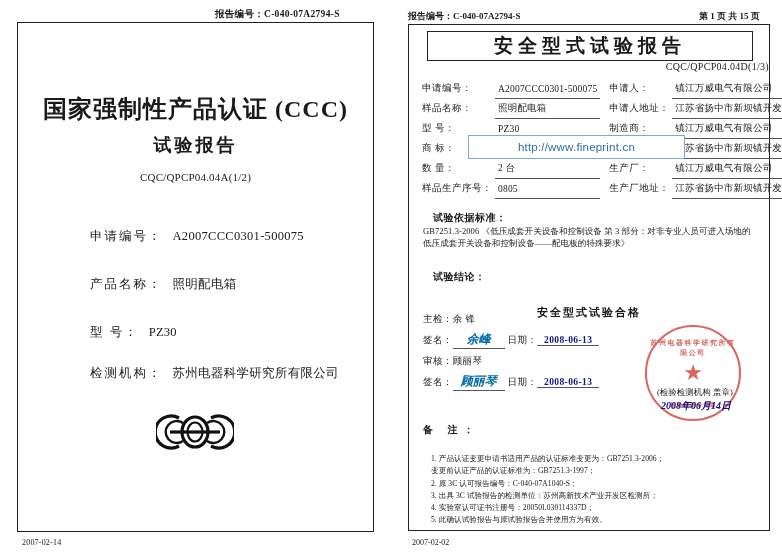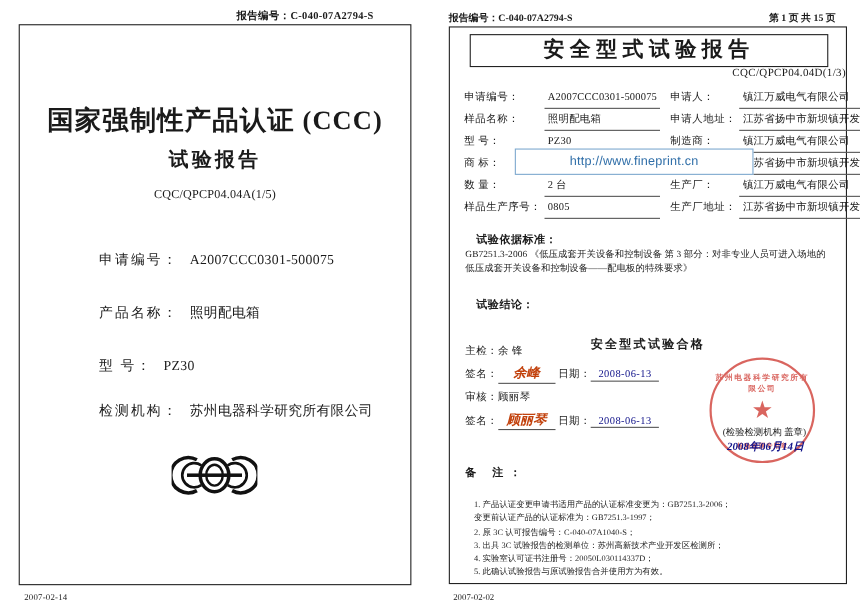--- a/index.html
+++ b/index.html
@@ -202,37 +202,37 @@
   .sig-row {
     position: absolute;
     font-size: 9.5px;
     white-space: nowrap;
     letter-spacing: 0.4px;
   }
   .sig-script {
     font-family: "Liberation Serif", serif;
     font-style: italic;
     font-weight: bold;
-    color: #c2410c;
+    color: #0369a1;
     font-size: 12px;
     letter-spacing: 0;
   }
   .sig-line {
     display: inline-block;
     border-bottom: 0.8px solid #555;
     min-width: 52px;
     text-align: center;
   }
   .date-line {
     display: inline-block;
     border-bottom: 0.8px solid #555;
     min-width: 62px;
     text-align: center;
     color: #11138a;
-    font-weight: normal;
+    font-weight: bold;
   }
 
   
   .stamp {
     position: absolute;
     left: 236px;
     top: 300px;
     width: 92px;
     height: 92px;
     border-radius: 50%;
@@ -328,21 +328,21 @@
 <div class="page">
 
   <div class="left-doc">
 
     <div class="left-topcode">报告编号：C-040-07A2794-S</div>
 
     <div class="left-frame">
 
       <div class="left-title1">国家强制性产品认证 (CCC)</div>
       <div class="left-title2">试验报告</div>
-      <div class="left-subcode">CQC/QPCP04.04A(1/5)</div>
+      <div class="left-subcode">CQC/QPCP04.04A(1/2)</div>
 
       <div class="lfield" style="left:72px; top:205px;">
         <span class="lbl">申请编号：</span><span class="val">A2007CCC0301-500075</span>
       </div>
 
       <div class="lfield" style="left:72px; top:253px;">
         <span class="lbl">产品名称：</span><span class="val">照明配电箱</span>
       </div>
 
       <div class="lfield" style="left:72px; top:301px;">

